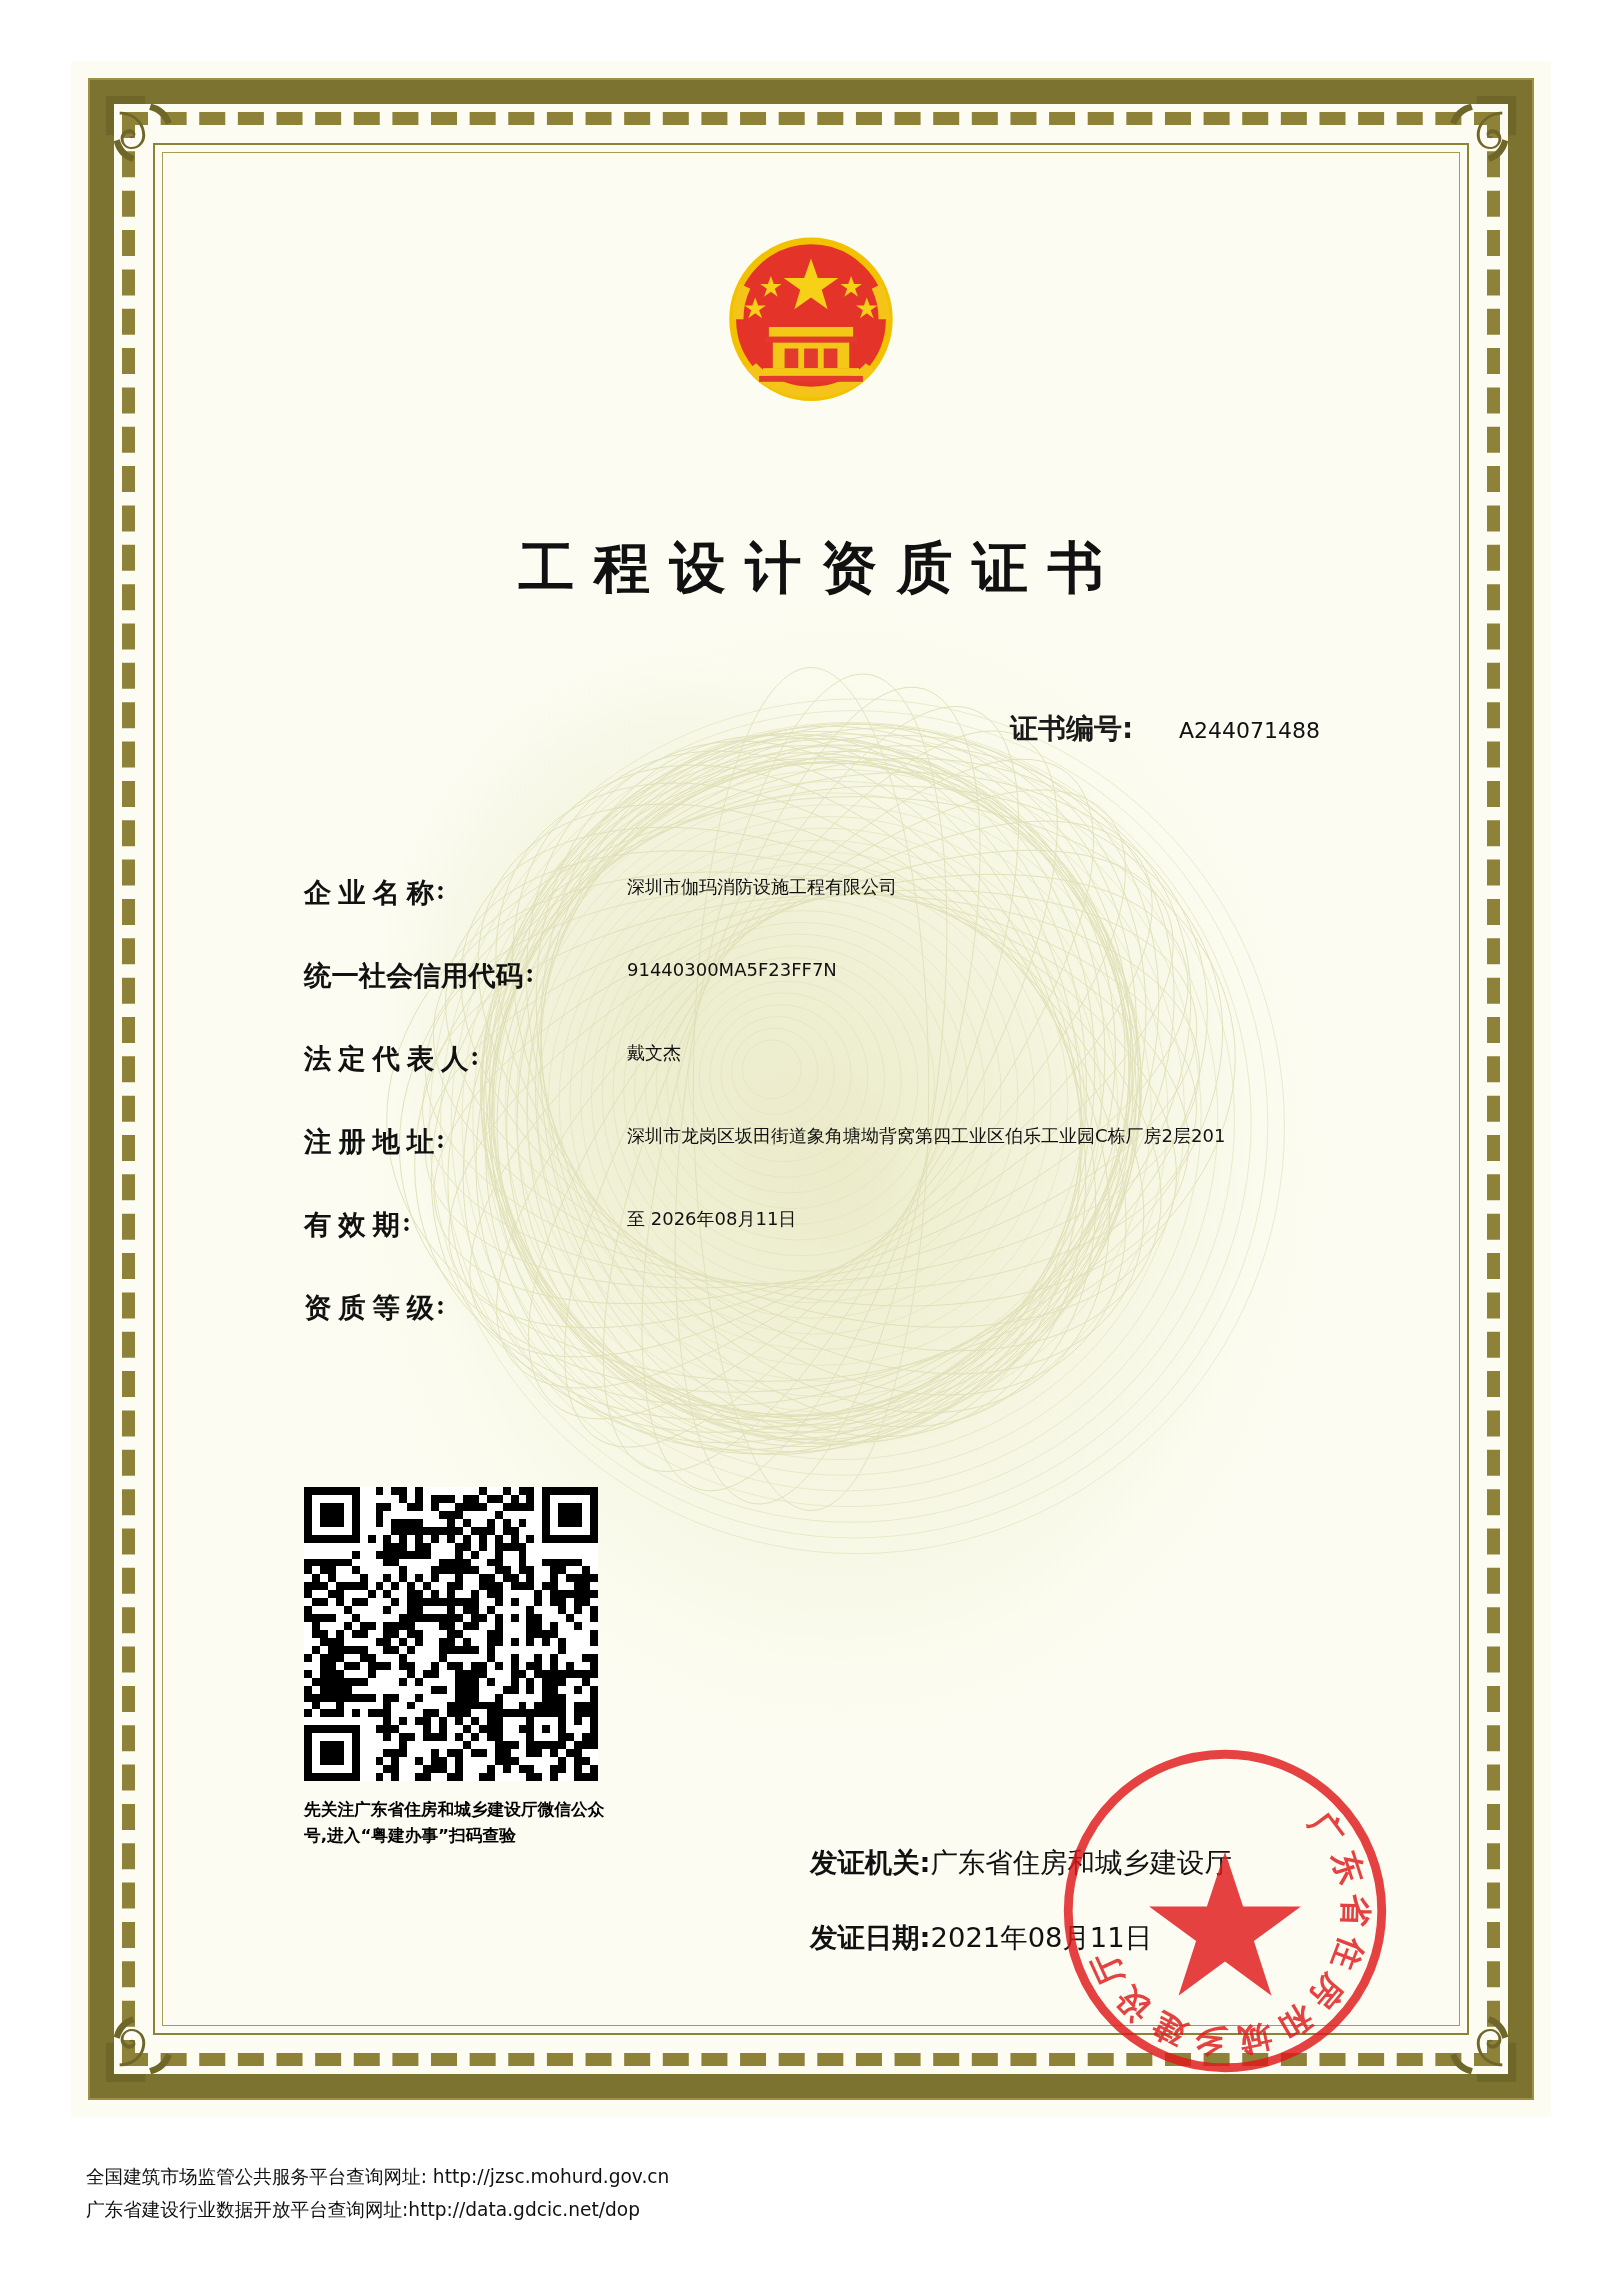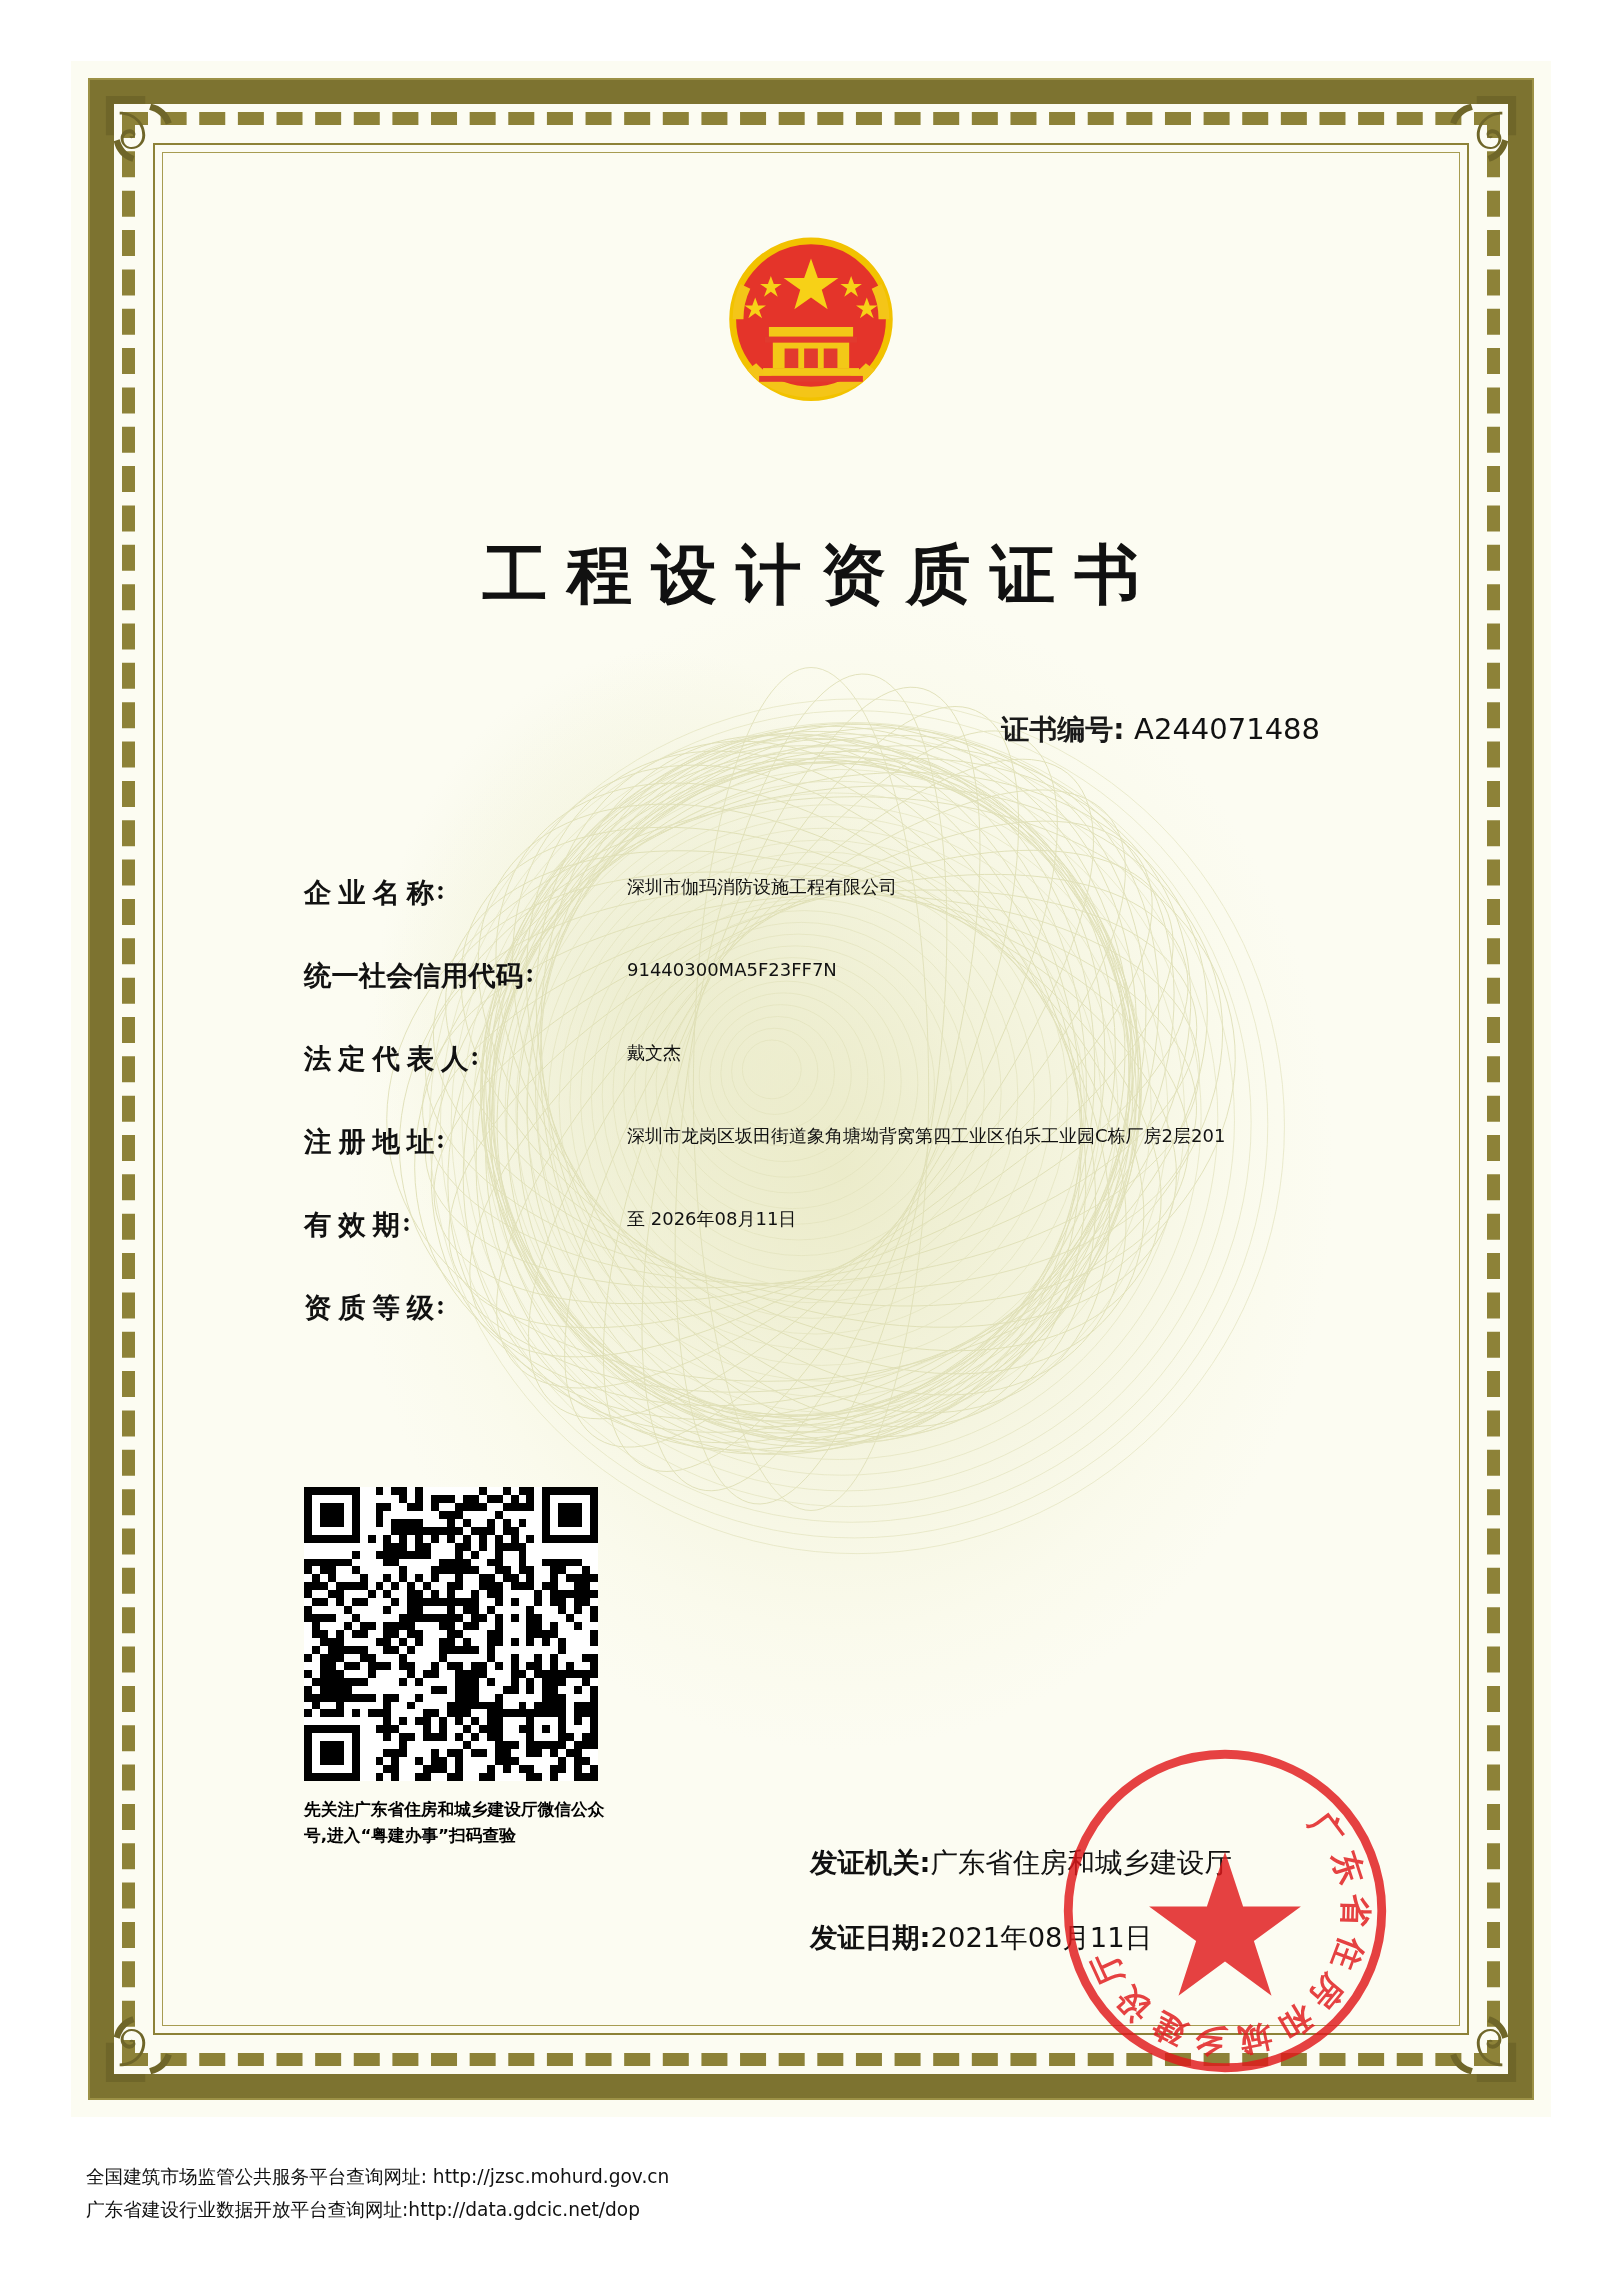--- a/index.html
+++ b/index.html
@@ -60,31 +60,31 @@
   .c-bl{left:29px;bottom:29px;transform:scaleY(-1);}
   .c-br{right:29px;bottom:29px;transform:scale(-1,-1);}
 
   
   #emblem{position:absolute;left:50%;top:172px;transform:translateX(-50%);width:206px;height:186px;}
 
   
   #title{
     position:absolute;left:0;right:0;top:470px;text-align:center;
     font-family:"DejaVu Sans","Liberation Sans",sans-serif;
-    font-size:65px;font-weight:bold;color:#111;letter-spacing:19.6px;
+    font-size:56px;font-weight:bold;color:#111;letter-spacing:19.6px;
     text-indent:19.6px;
   }
 
   
   #cert-no{
     position:absolute;right:231px;top:649px;
     font-size:28px;color:#1a1a1a;font-weight:bold;
     font-family:"DejaVu Sans","Liberation Sans",sans-serif;
   }
-  #cert-no .val{font-weight:normal;font-size:29px;}
+  #cert-no .val{font-weight:normal;font-size:22px;margin-left:36px;}
 
   
   .fields{position:absolute;left:233px;top:814px;right:147px;}
   .row{position:relative;margin-bottom:47px;display:flex;align-items:flex-start;}
   .lbl{
     width:323px;flex:0 0 323px;
     font-size:27.4px;font-weight:bold;color:#111;
     font-family:Liberation Serif, serif;
     display:flex;justify-content:flex-start;
   }

